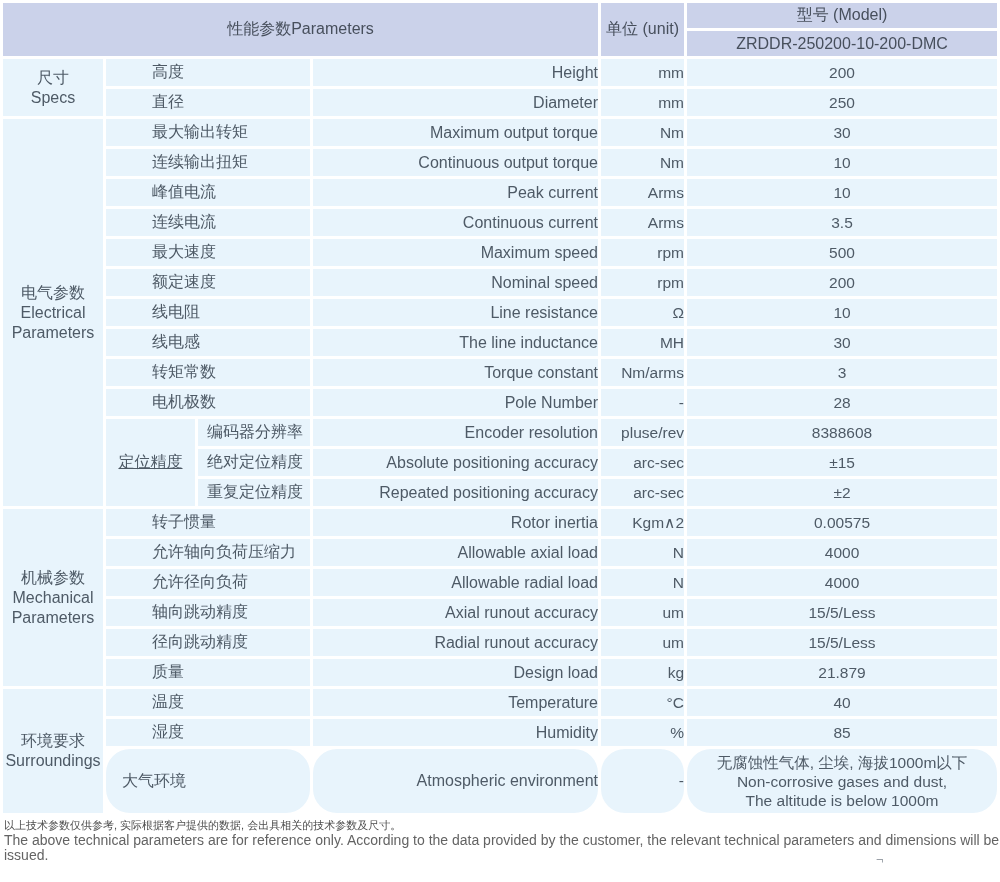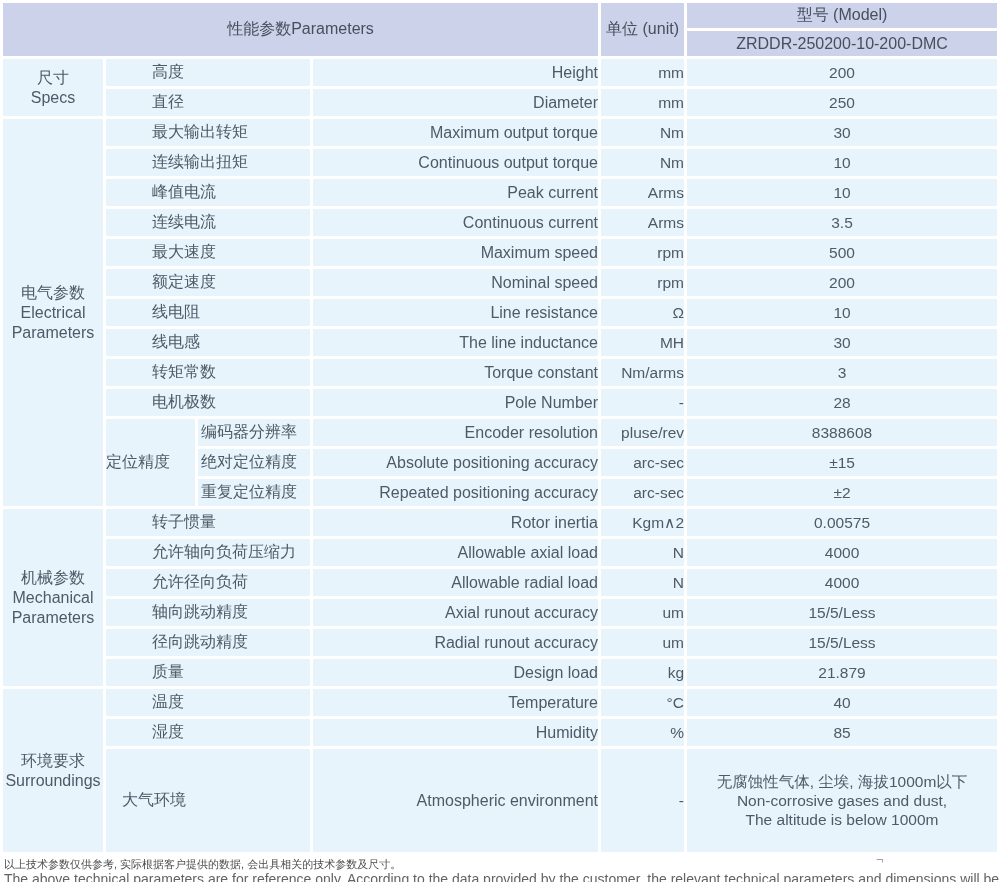--- a/index.html
+++ b/index.html
@@ -34,30 +34,30 @@
     white-space: nowrap;
   }
   td.hdr {
     background: var(--header-bg, #cbd2ea);
     color: #474f5c;
     text-align: center;
     font-size: 16px;
   }
   tr.hrow td { height: 25px; }
   tr.drow td { height: 27px; }
-  tr.bigrow td { height: 103px; }
+  tr.bigrow td { height: 64px; border-radius: 24px; }
   td.cat {
     text-align: center;
     line-height: 20px;
     white-space: normal;
   }
   td.cn { text-align: left; padding-left: 46px; }
   td.cn-center { padding-left: 16px; }
-  td.sub { text-align: left; }
-  td.subname { text-align: left; padding-left: 3px; margin-left: 32px; }
+  td.sub { text-align: center; text-decoration: underline; }
+  td.subname { text-align: left; padding-left: 9px; margin-left: 32px; }
   td.en { text-align: right; padding-left: 4px; }
   td.unit { text-align: right; font-size: 15.5px; }
   td.val { text-align: center; font-size: 15.5px; }
   td.val .vline { line-height: 19px; }
   .footnotes {
     margin: 2px 0 12px 4px;
     line-height: 15px;
   }
   .footnote-cn { font-size: 11px; color: #4d4d4d; }
   .footnote-en { font-size: 14px; color: #636363; }

